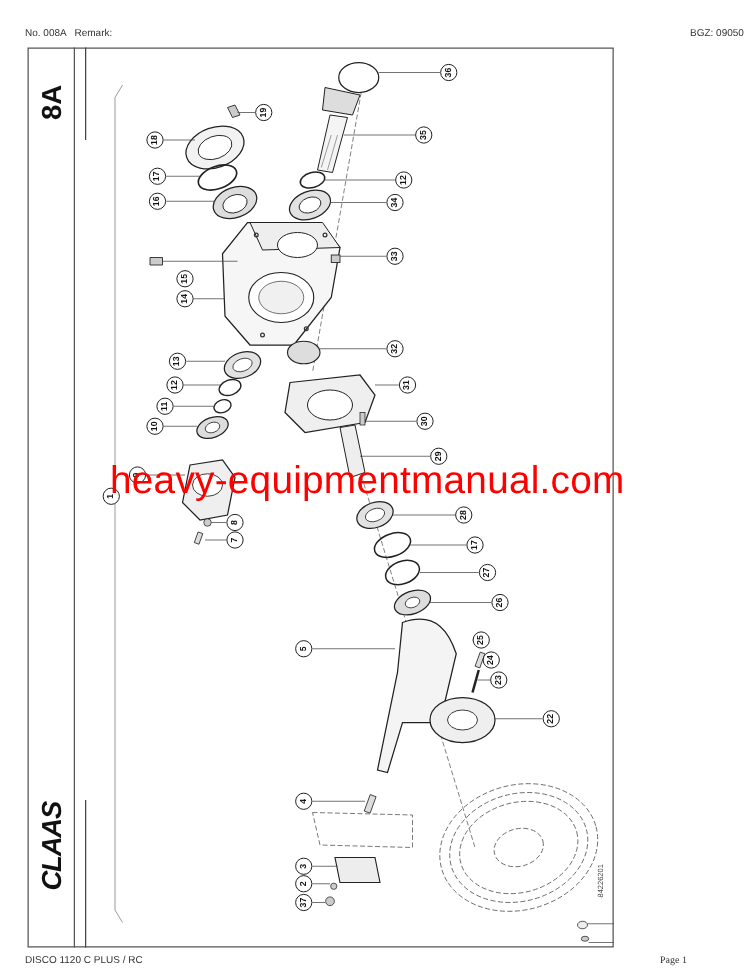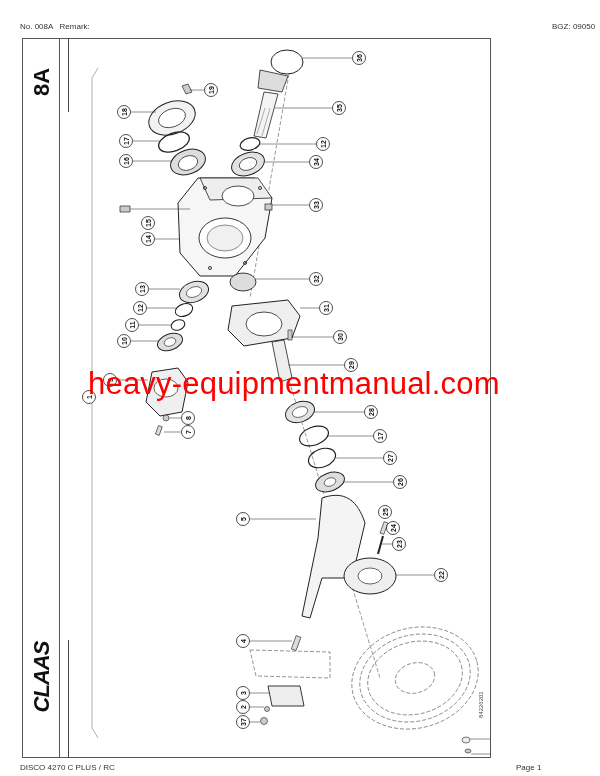--- a/index.html
+++ b/index.html
@@ -336,14 +336,14 @@
         <circle cx="443" cy="733" r="6.5" fill="#fff" stroke="#222" stroke-width="0.8"></circle>
         <text x="443" y="733" class="callout" text-anchor="middle" dominant-baseline="central" transform="rotate(-90 443 733)">20</text>
       </g>
     </g>
 </svg>
 
 <div class="drawing-number">84226201</div>
 
 <div class="watermark">heavy-equipmentmanual.com</div>
 
-<div class="ftr" style="left:20px;">DISCO 4270 C  PLUS / RC</div>
-<div class="ftr" style="left:516px;">Page 1</div>
+<div class="ftr" style="left:20px;">DISCO 1120 C  PLUS / RC</div>
+<div class="ftr" style="left:528px;font-family:Liberation Serif, serif;">Page 1</div>
 
 </body></html>

